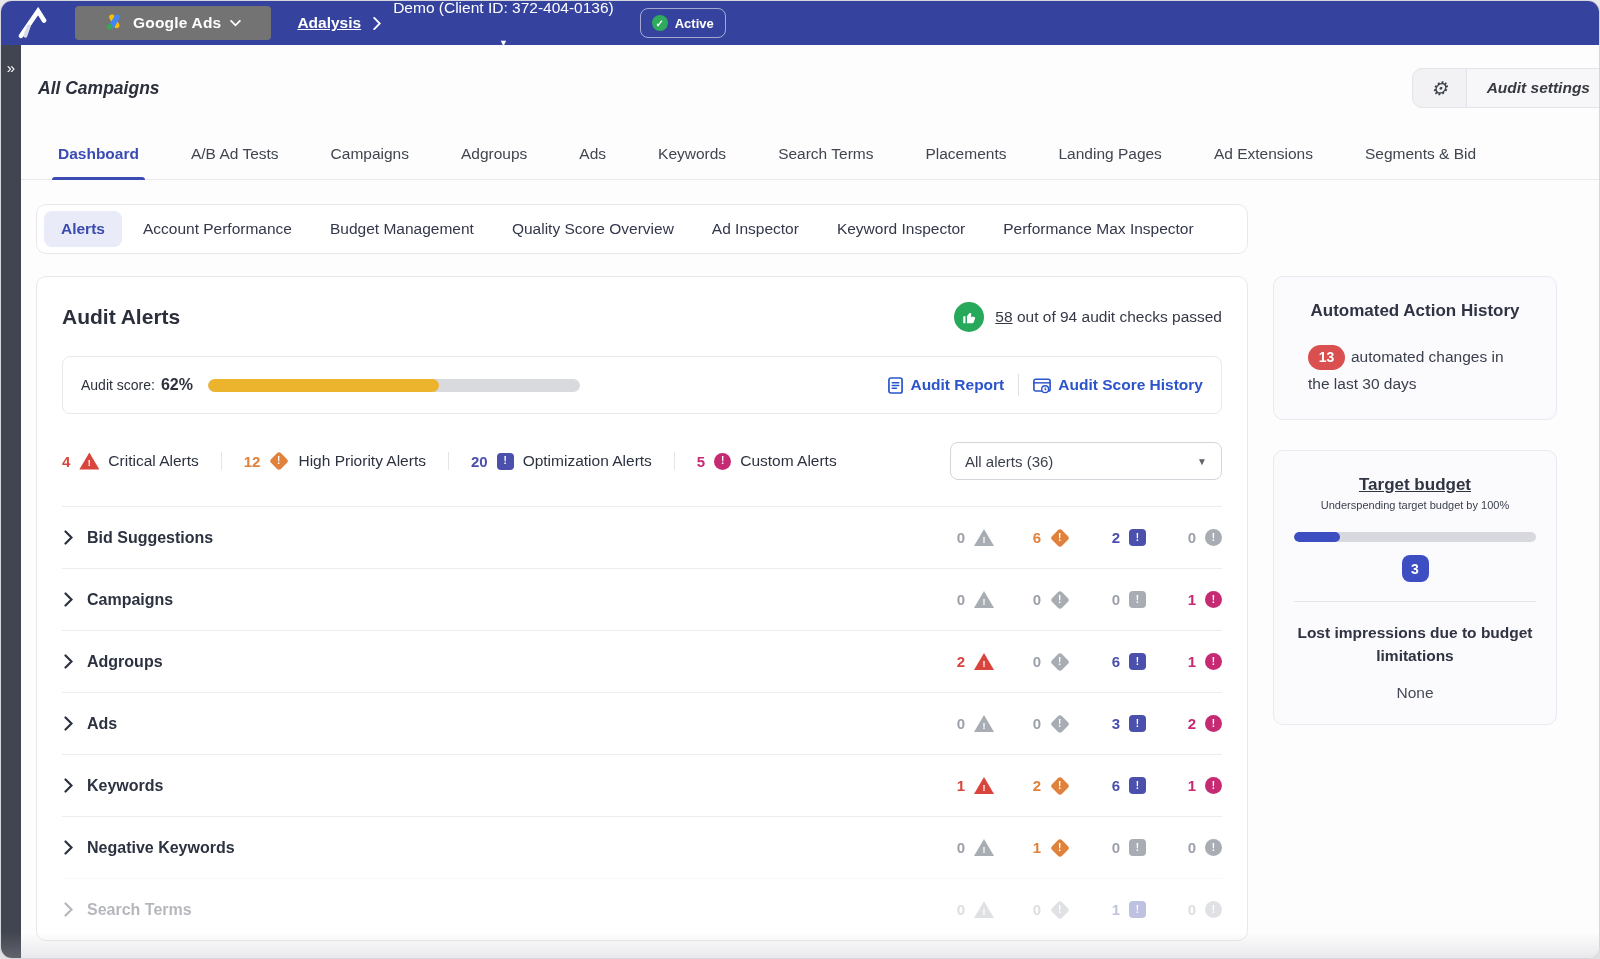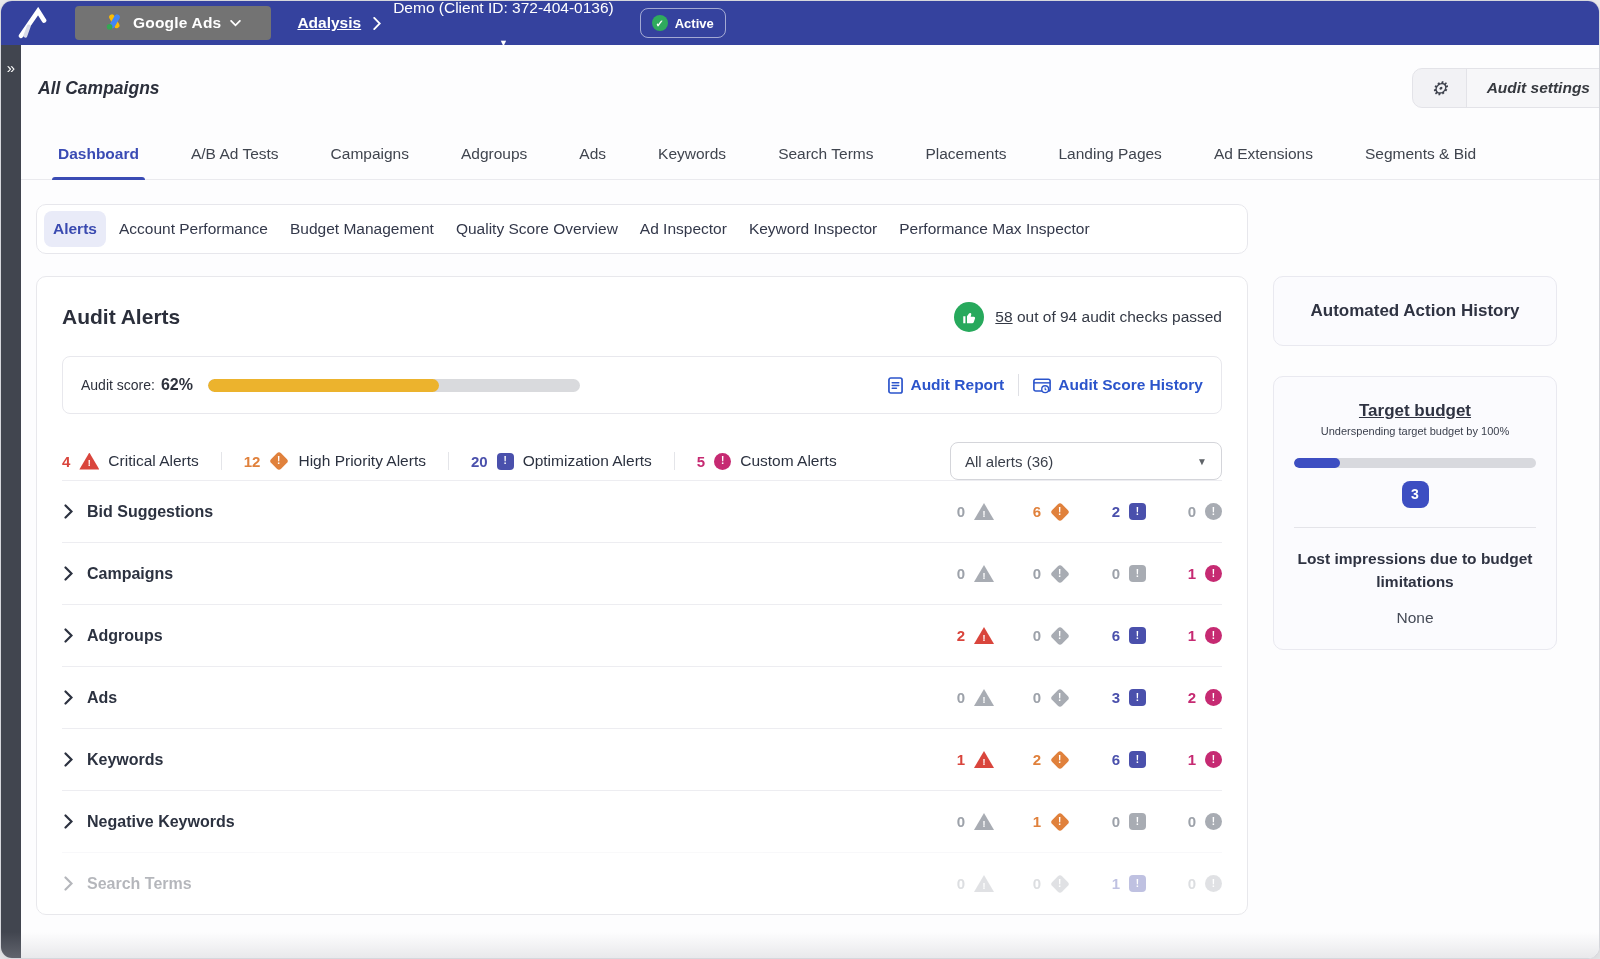--- a/index.html
+++ b/index.html
@@ -43,21 +43,21 @@
   .tabs { display:flex; gap:48px; padding:0 20px 0 35px; border-bottom:1px solid #eaeaee; white-space:nowrap; }
   .tab { font-size:15.5px; font-weight:500; color:#40454f; padding:14px 2px 16px; cursor:pointer; position:relative; }
   .tab.active { color:#3a4bb4; font-weight:700; }
   .tab.active::after { content:""; position:absolute; left:-4px; right:-4px; bottom:-1px; height:3px;
                        background:#3a4bb4; border-radius:3px 3px 0 0; }
 
   
   .subtabs-wrap { padding:24px 0 0 15px; }
   .subtabs { width:1212px; border:1px solid #e7e7ec; border-radius:10px; background:#fff; height:50px;
              display:flex; align-items:center; padding:0 7px; gap:4px; }
-  .pill { font-size:15.5px; font-weight:500; color:#33384a; padding:9px 9px; border-radius:8px; cursor:pointer; }
+  .pill { font-size:15.5px; font-weight:500; color:#33384a; padding:9px 17px; border-radius:8px; cursor:pointer; }
   .pill.active { background:#e9ebf8; color:#3a4ab0; font-weight:700; }
 
   
   .main-area { display:flex; padding:22px 0 0 15px; gap:25px; align-items:flex-start; }
   .audit-card { width:1212px; background:#fff; border:1px solid #e8e8ec; border-radius:10px; padding:25px 25px 0; }
 
   .card-head { display:flex; align-items:center; }
   .card-title { font-size:21px; font-weight:700; color:#2b2f3b; }
   .checks-passed { margin-left:auto; display:flex; align-items:center; gap:11px; font-size:15.5px; color:#343945; }
   .thumb-circle { width:30px; height:30px; border-radius:50%; background:#27a95c; display:flex; align-items:center;
@@ -95,21 +95,21 @@
   .sym.custom { width:17px; height:17px; border-radius:50%; background:#c62a72; }
   .sym.zero { background:#a8acb3 !important; }
 
   .alerts-dropdown { margin-left:auto; width:272px; height:38px; border:1px solid #d4d5da; border-radius:8px;
                      display:flex; align-items:center; justify-content:space-between; padding:0 14px; cursor:pointer;
                      background:#fff; }
   .alerts-dropdown .val { font-size:15px; color:#3a3f4a; }
   .alerts-dropdown .caret { font-size:10px; color:#5f6368; }
 
   
-  .rows { }
+  .rows { margin-top:26px; }
   .row { display:flex; align-items:center; height:62px; border-top:1px solid #ededf1; cursor:pointer; }
   .row .chev { display:flex; align-items:center; margin:0 14px 0 2px; }
   .row .label { font-size:16px; font-weight:700; color:#2c3240; }
   .counts { display:flex; margin-left:auto; }
   .count-cell { width:76px; display:flex; justify-content:flex-end; align-items:center; gap:9px; }
   .row.faded { opacity:.35; }
 
   
   .side { width:284px; display:flex; flex-direction:column; gap:30px; }
   .side-card { background:#fbfbfe; border:1px solid #e9e9f0; border-radius:10px; padding:22px 20px; text-align:center; }
@@ -470,20 +470,23 @@
                     <span class="sym custom zero"></span>
                   </div>
                 </div>
               </div>
             </div>
         </section>
 
         <aside class="side">
           <div class="side-card">
             <div class="side-title">Automated Action History</div>
+            <p class="ah-text">
+              <span class="red-badge">13</span><span>automated changes in the last 30 days</span>
+            </p>
           </div>
 
           <div class="side-card">
             <div class="side-title link">Target budget</div>
             <p class="tb-sub">Underspending target budget by 100%</p>
             <div class="tb-bar">
               <div class="tb-fill" style="width: 19%;"></div>
             </div>
             <div class="tb-badge">3</div>
             <div class="tb-divider"></div>

